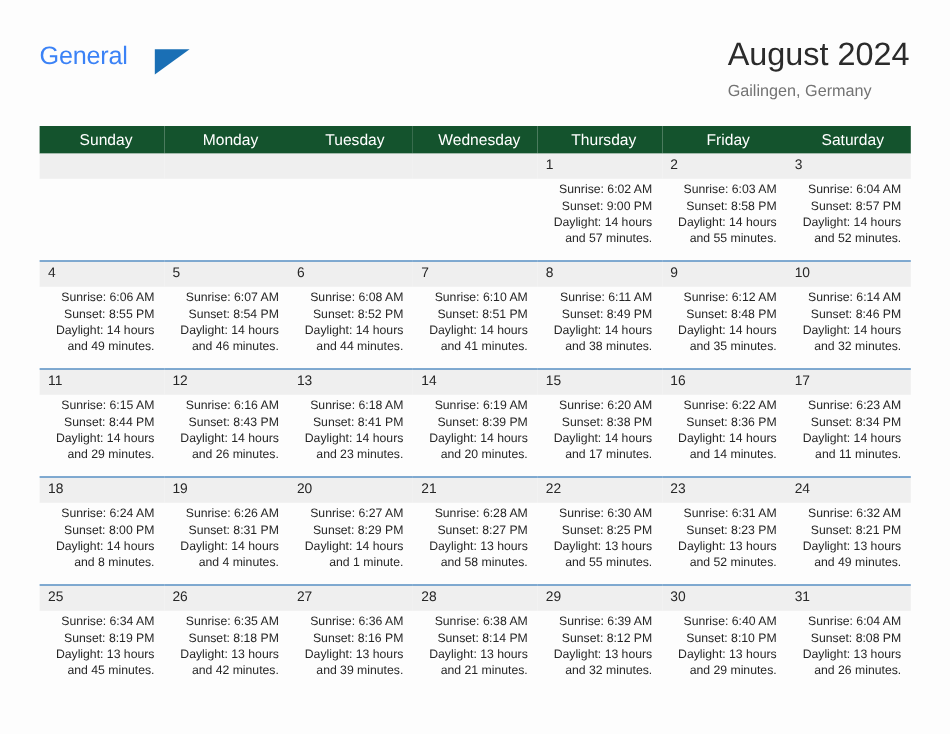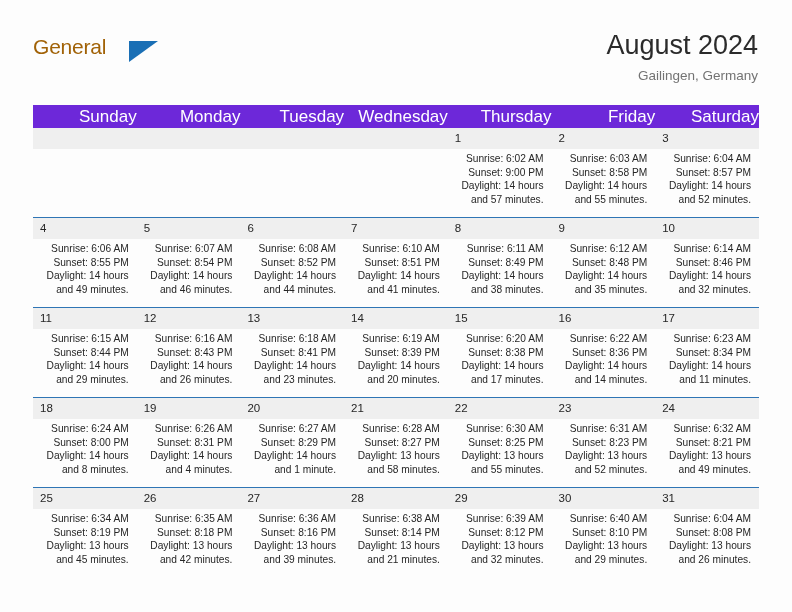--- a/index.html
+++ b/index.html
@@ -35,21 +35,21 @@
   .brand {
     position: absolute;
     left: 0;
     top: 8px;
     width: 200px;
     height: 56px;
   }
   .brand-line1 {
     font-size: 21px;
     letter-spacing: -0.2px;
-    color: #a16207;
+    color: #3b82f6;
     line-height: 22px;
     height: 22px;
     white-space: nowrap;
   }
   .brand-line2 {
     font-size: 21px;
     letter-spacing: -0.2px;
     color: #1d7dc6;
     line-height: 22px;
     height: 22px;
@@ -63,21 +63,20 @@
     width: 0;
     height: 0;
     border-left: 29px solid #1a6fb5;
     border-bottom: 21px solid transparent;
   }
 
   .title-block {
     position: absolute;
     right: 0;
     top: 0;
-    text-align: right;
   }
   .cal-title {
     font-size: 27px;
     font-weight: normal;
     color: #2b2b2b;
     line-height: 34px;
     white-space: nowrap;
   }
   .cal-subtitle {
     font-size: 13.5px;
@@ -92,25 +91,25 @@
     position: absolute;
     left: 33px;
     top: 105px;
     width: 726px;
     border-collapse: collapse;
     table-layout: fixed;
   }
   .calendar col { width: 103.71px; }
 
   .calendar thead th {
-    background: #6d28d9;
+    background: #14532d;
     color: #ffffff;
-    font-size: 17px;
+    font-size: 13px;
     font-weight: normal;
-    text-align: right;
+    text-align: center;
     padding: 5px 0 5px 7px;
     height: 11px;
     line-height: 13px;
     border: none;
   }
 
   .calendar td {
     vertical-align: top;
     padding: 0;
     border: none;

